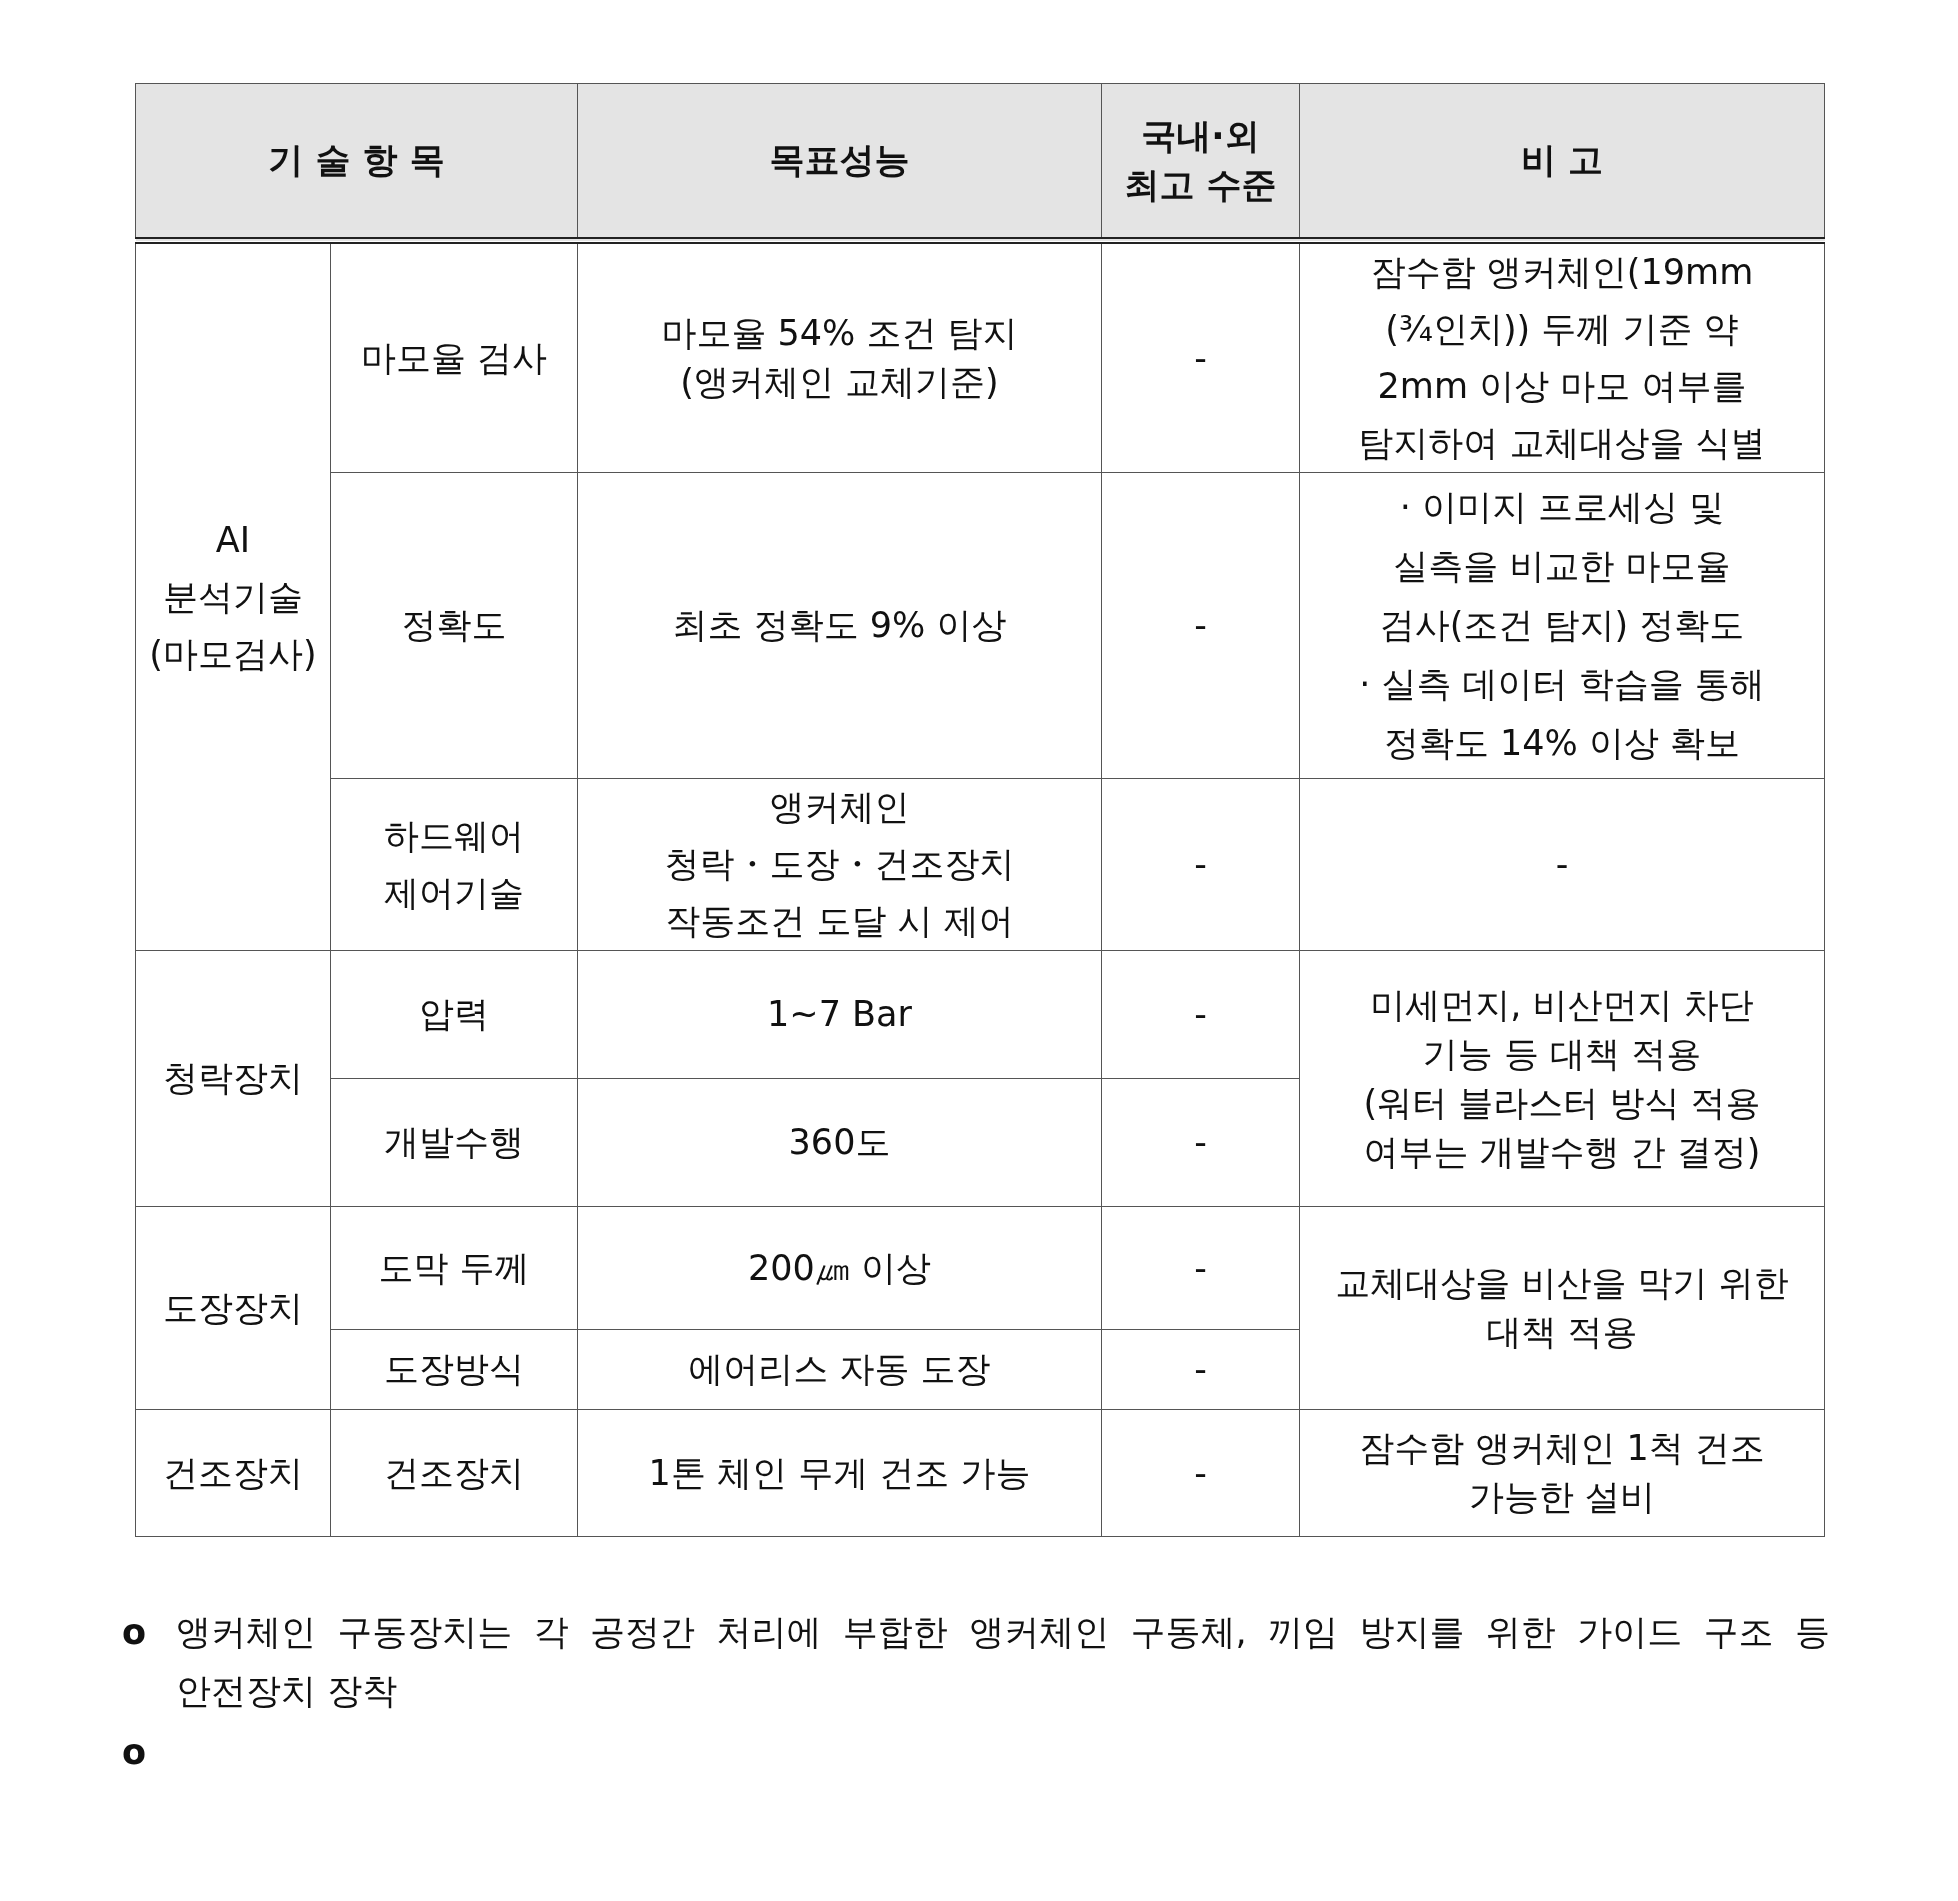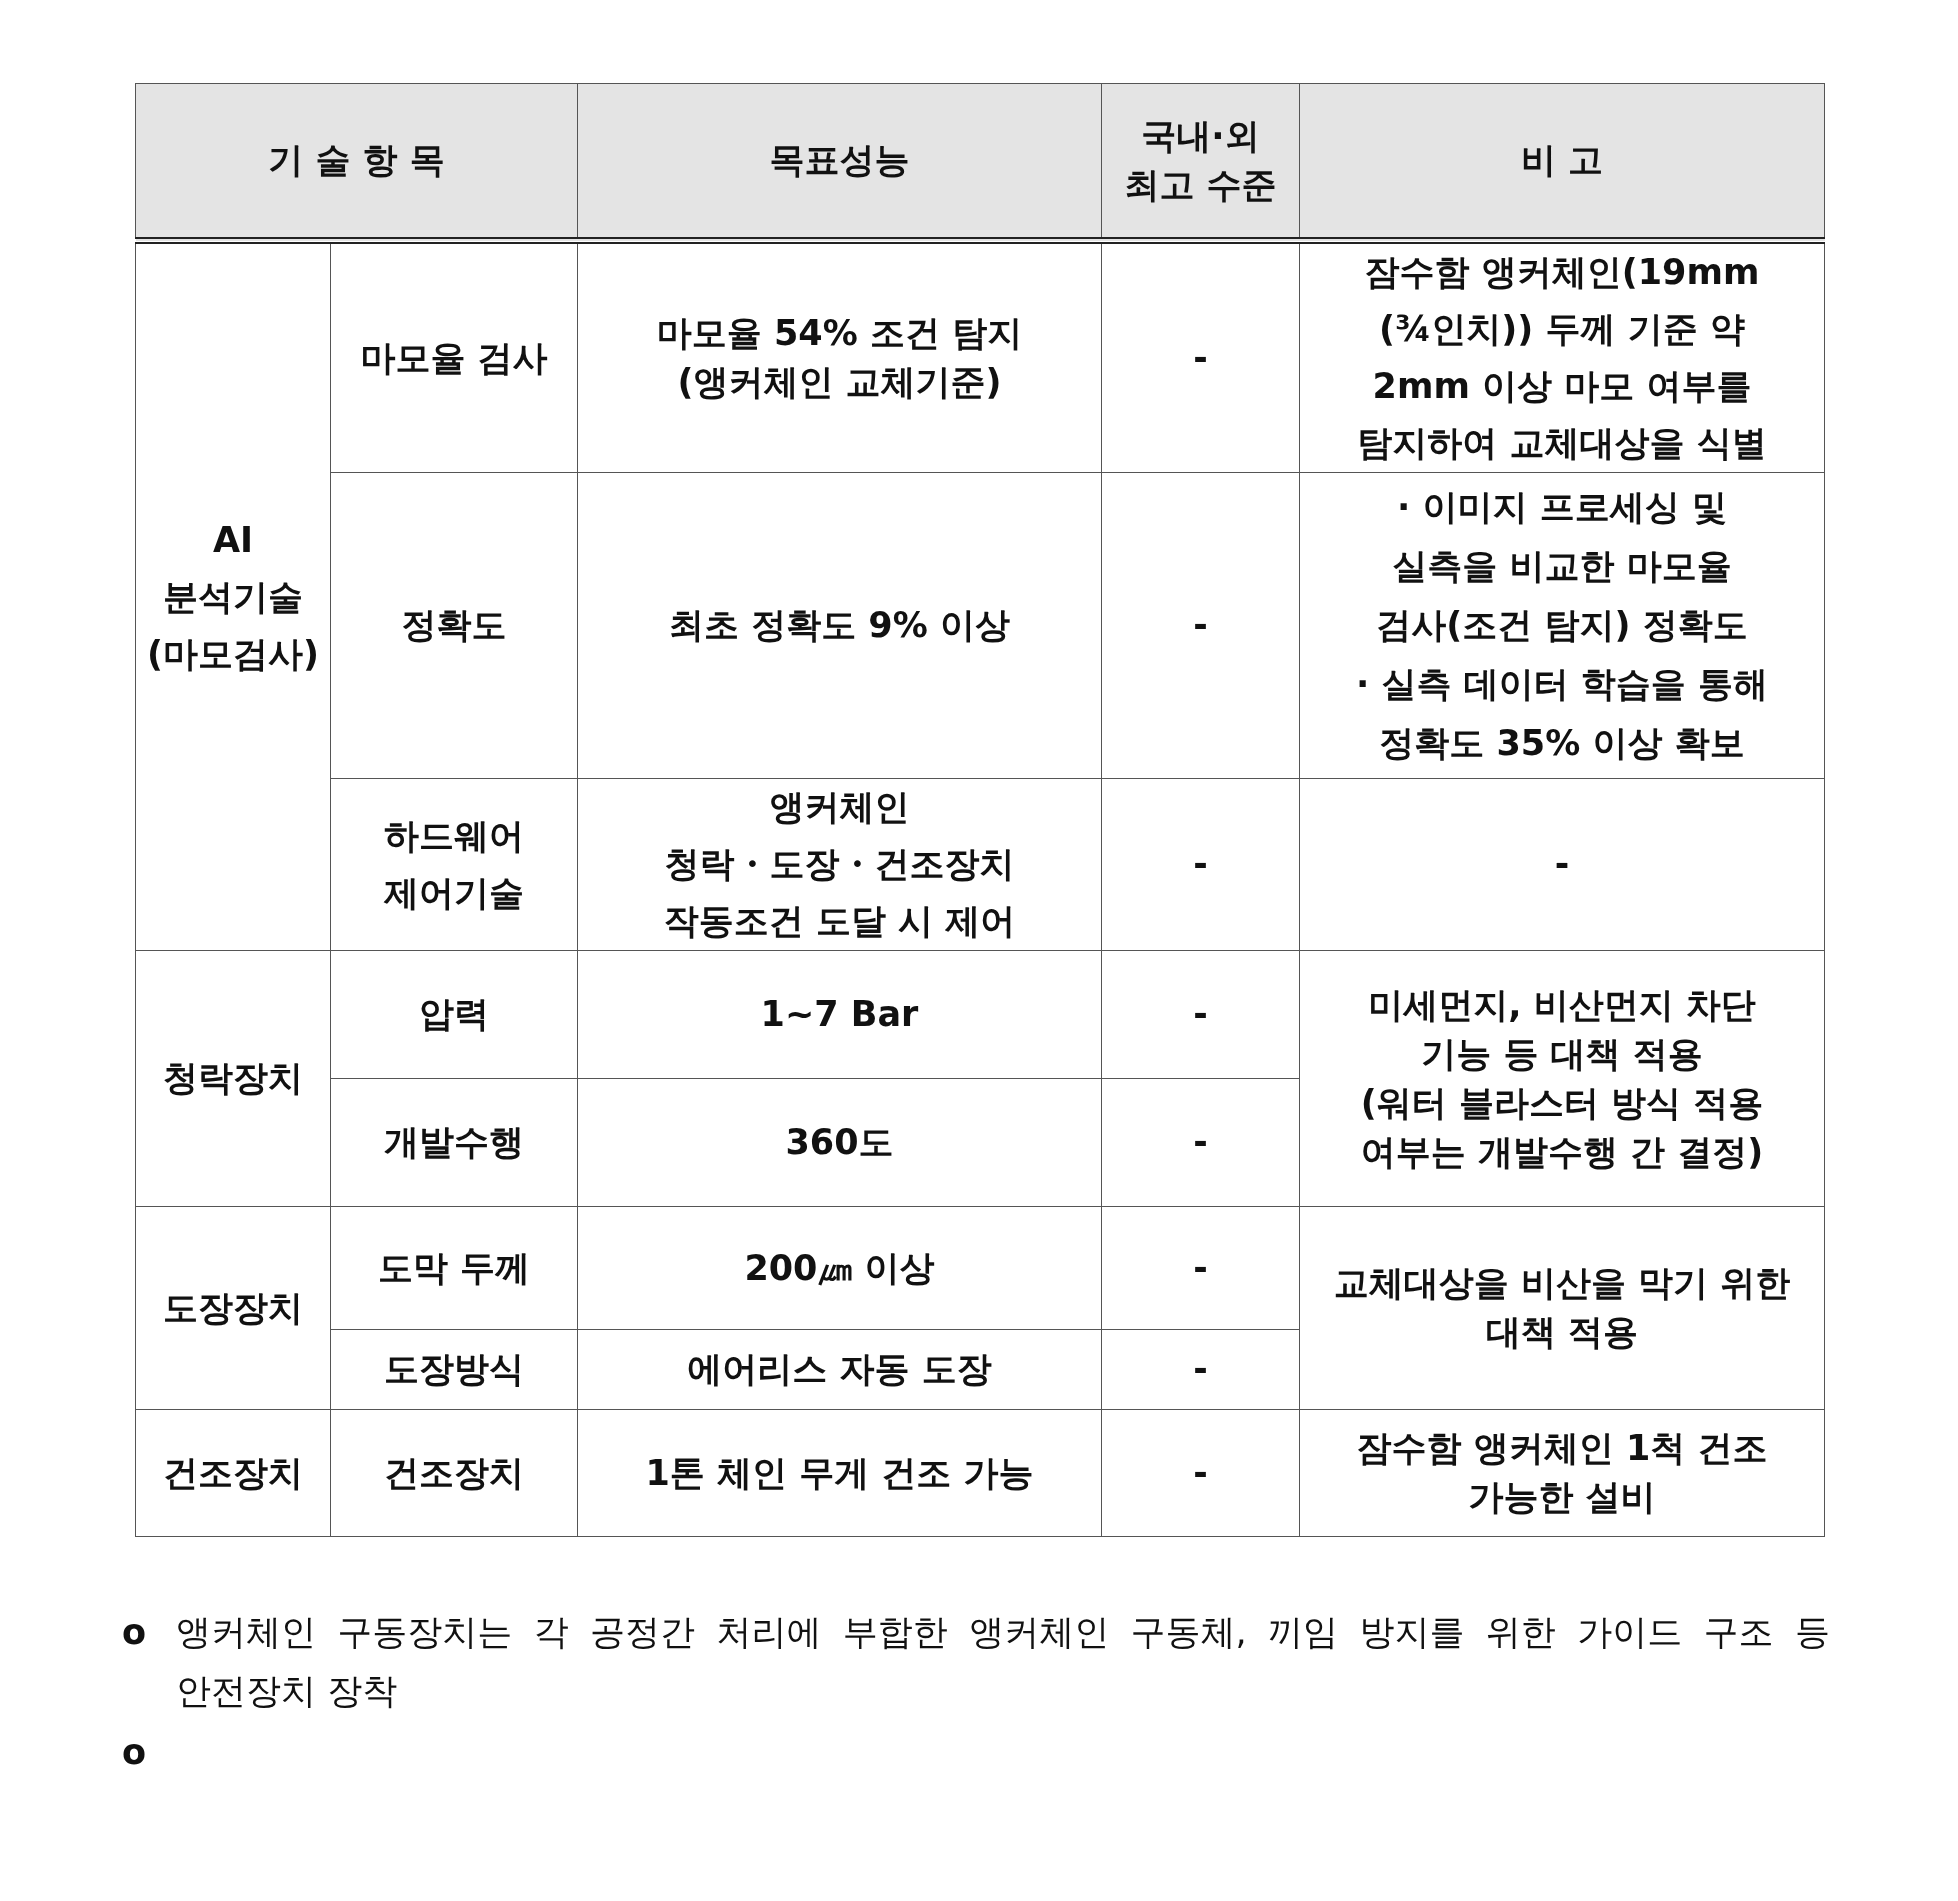--- a/index.html
+++ b/index.html
@@ -1,21 +1,21 @@
 <!DOCTYPE html>
 <html style="font-size:14px"><head>
 <meta charset="utf-8">
 <style>
   html, body { margin:0; padding:0; background:#ffffff; }
   body { width:1959px; height:1901px; position:relative; overflow:hidden;
          font-family:"DejaVu Sans","Liberation Sans",sans-serif; color:#111; }
   .spec-table { position:absolute; left:135px; top:83px; width:1689px;
                 border-collapse:collapse; table-layout:fixed; }
   .spec-table td, .spec-table th { border:1.7px solid #555; text-align:center; vertical-align:middle;
-                padding:0 8.7px; font-size:35px; line-height:57px; font-weight:bold; word-break:keep-all; }
+                padding:0 8.7px; font-size:35px; line-height:57px; font-weight:normal; word-break:keep-all; }
   .spec-table thead th { background:#e4e4e4; font-weight:bold; height:153px; line-height:49px;
                 border-bottom:7px double #222; }
   .note-cell { line-height:49px !important; }
   .pre { white-space:pre-line; }
   .bullets { position:absolute; left:122px; top:1603px; width:1708px; }
   .bullet { position:relative; padding-left:54px; font-size:35px; line-height:59px;
             text-align:justify; word-break:keep-all; margin-bottom:1.7px; }
   .bullet-mark { position:absolute; left:0; top:0; font-weight:bold; font-size:35px; }
 </style>
 </head>
@@ -54,21 +54,21 @@
 탐지하여 교체대상을 식별</td>
     </tr>
     <tr style="height:306px">
       <td class="pre">정확도</td>
       <td class="pre">최초 정확도 9% 이상</td>
       <td>-</td>
       <td class="pre" style="line-height:59px">· 이미지 프로세싱 및
 실측을 비교한 마모율
 검사(조건 탐지) 정확도
 · 실측 데이터 학습을 통해
-정확도 35% 이상 확보</td>
+정확도 14% 이상 확보</td>
     </tr>
     <tr style="height:148px">
       <td class="pre">하드웨어
 제어기술</td>
       <td class="pre">앵커체인
 청락・도장・건조장치
 작동조건 도달 시 제어</td>
       <td>-</td>
       <td>-</td>
     </tr>

